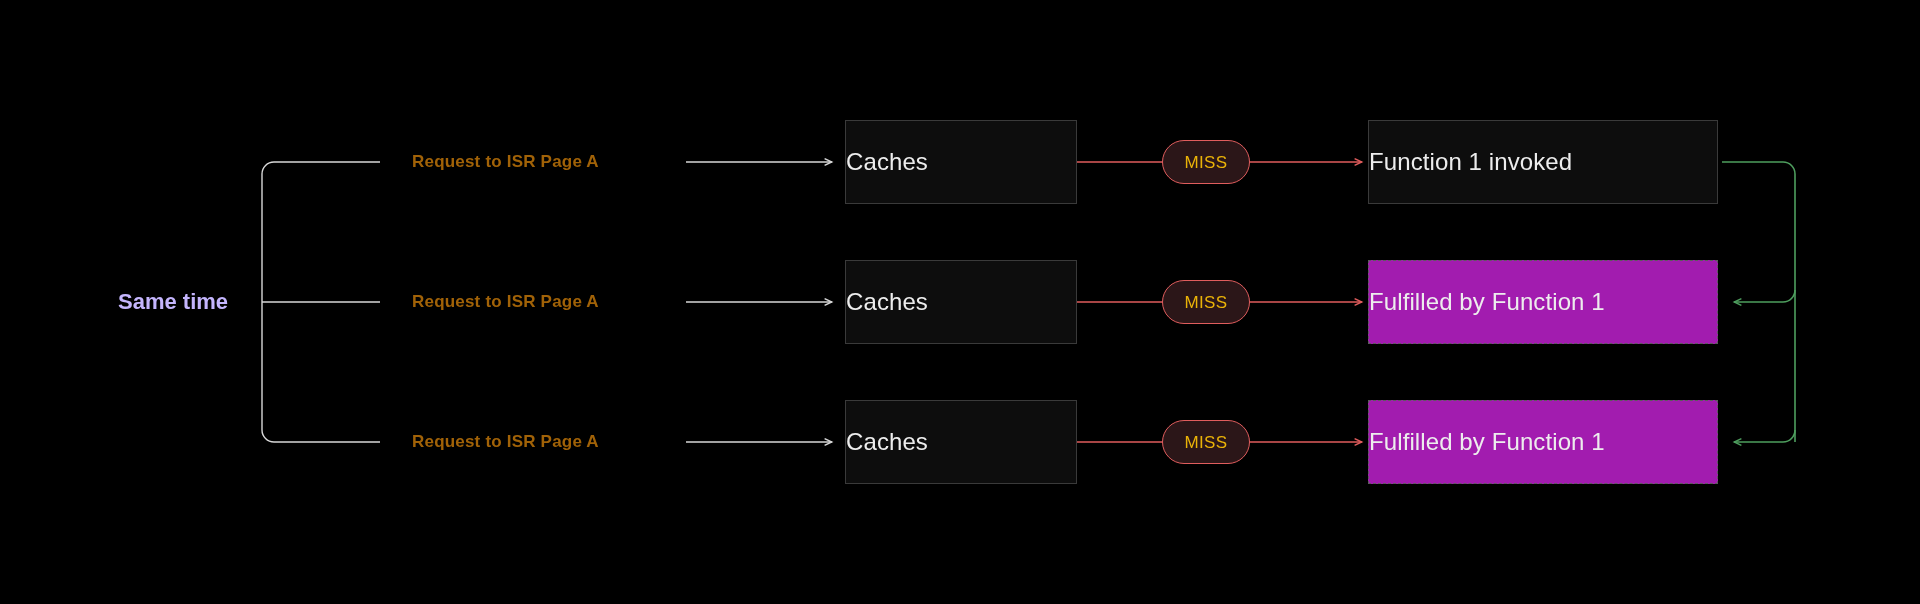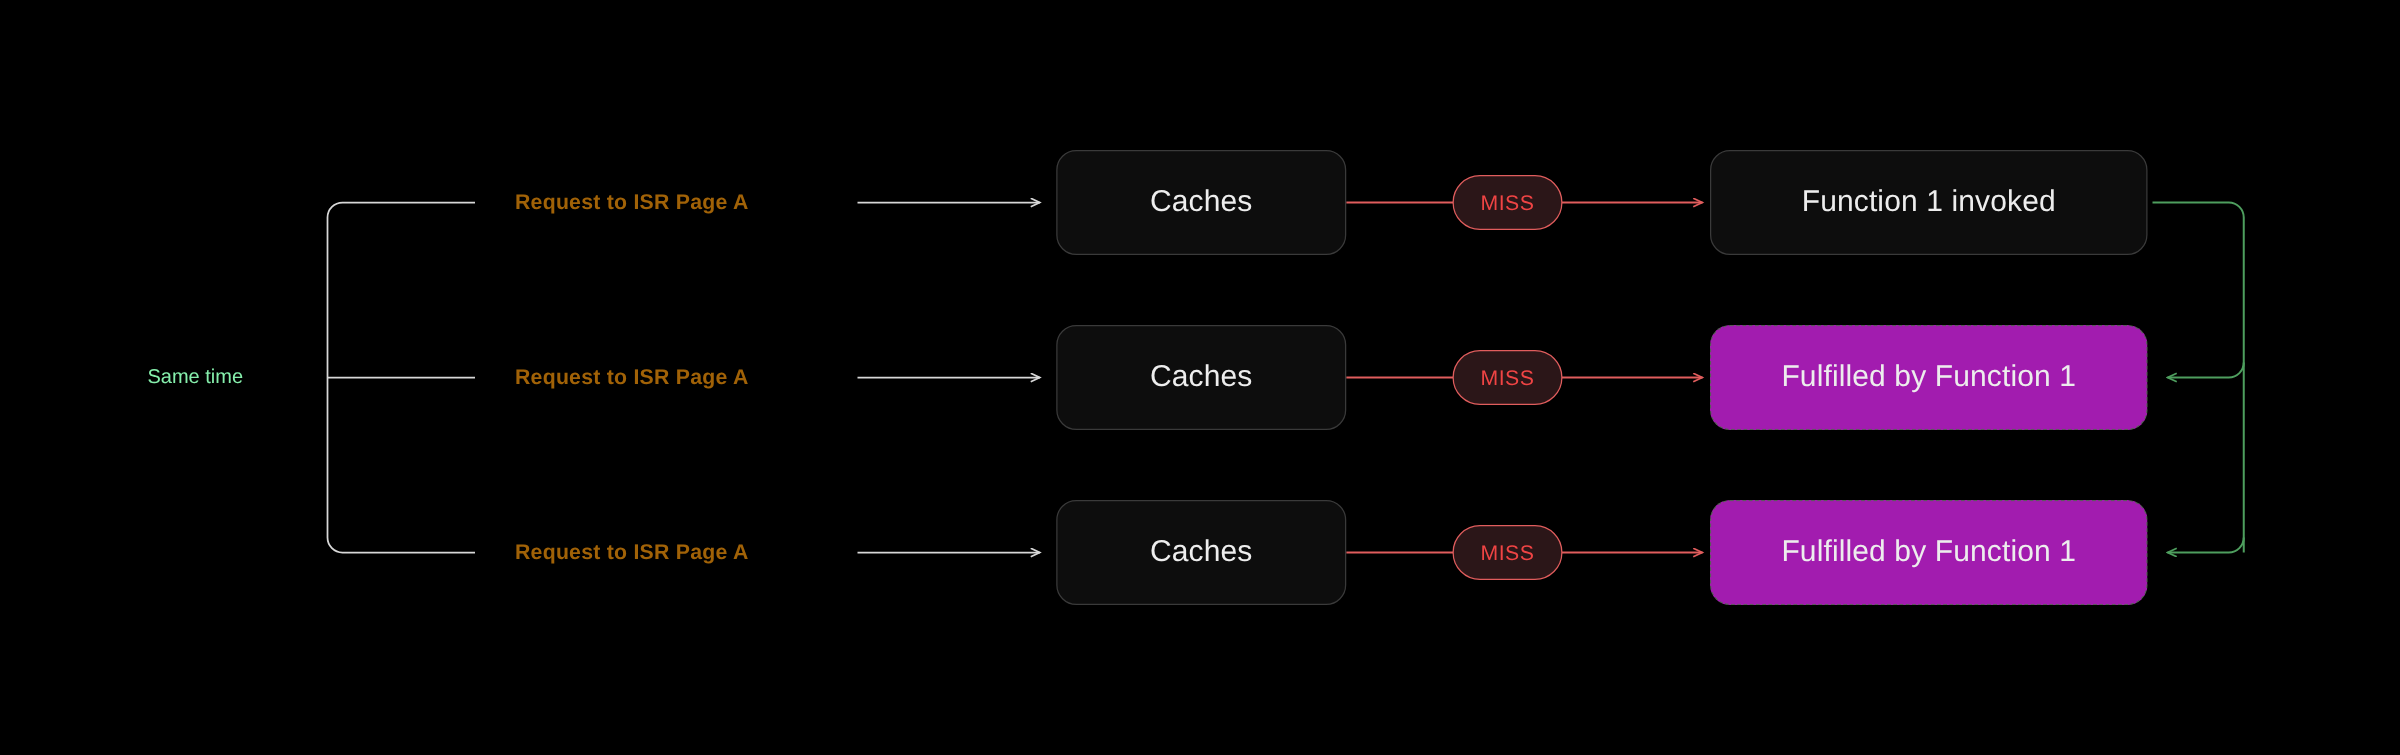--- a/index.html
+++ b/index.html
@@ -24,24 +24,23 @@
     top: 0;
     width: 1920px;
     height: 604px;
     pointer-events: none;
   }
   .node {
     position: absolute;
     box-sizing: border-box;
     display: flex;
     align-items: center;
-    justify-content: center;
     color: #ededed;
     background: #0d0d0d;
-    border-radius: 16px;
+    border-radius: 0;
   }
   .node-solid {
     border: 1px solid #3a3a3a;
   }
   .node-dashed {
     border: 1px dashed #5c5c5c;
     background: #a21caf;
   }
   .node-label {
     font-size: 24px;
@@ -62,43 +61,43 @@
     position: absolute;
     font-size: 17px;
     font-weight: bold;
     color: #a16207;
     white-space: nowrap;
     letter-spacing: .2px;
     transform: translateY(-50%);
   }
   .same-time-label {
     position: absolute;
-    font-size: 16px;
-    font-weight: normal;
-    color: #86efac;
+    font-size: 22px;
+    font-weight: bold;
+    color: #c4b5fd;
     white-space: nowrap;
     transform: translateY(-50%);
   }
   .miss-badge {
     position: absolute;
     box-sizing: border-box;
     width: 88px;
     height: 44px;
     border-radius: 22px;
     border: 1.6px solid #e05d5d;
     background: #2b1618;
     display: flex;
     align-items: center;
     justify-content: center;
     transform: translateY(-50%);
     z-index: 3;
   }
   .miss-text {
     font-size: 17px;
-    color: #ef4444;
+    color: #eab308;
     letter-spacing: .4px;
     line-height: 1;
   }
 </style>
 </head>
 <body>
 
 <div id="stage">
 
   <svg id="wires" viewBox="0 0 1920 604" width="1920" height="604" xmlns="http://www.w3.org/2000/svg">

